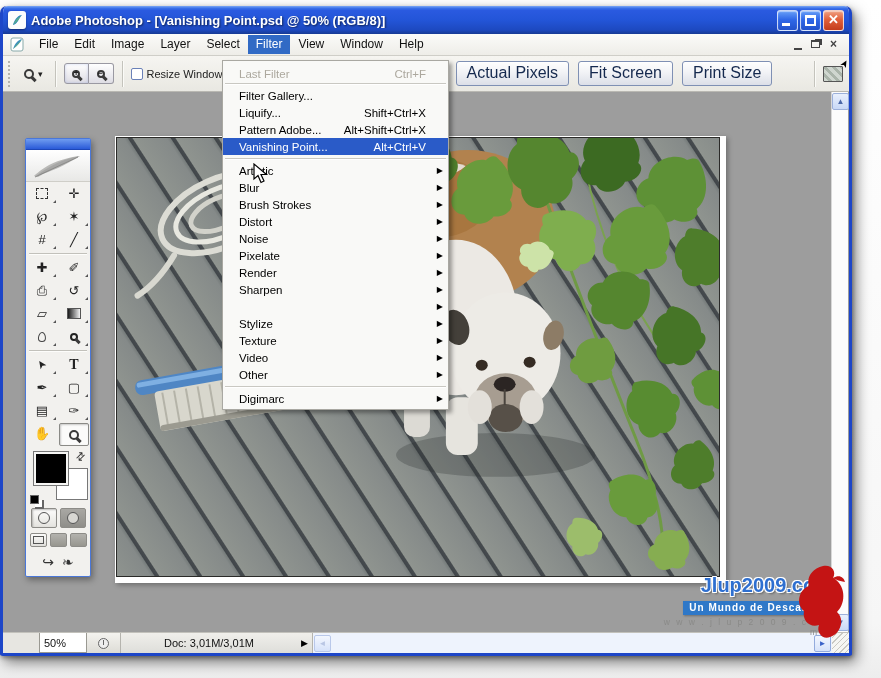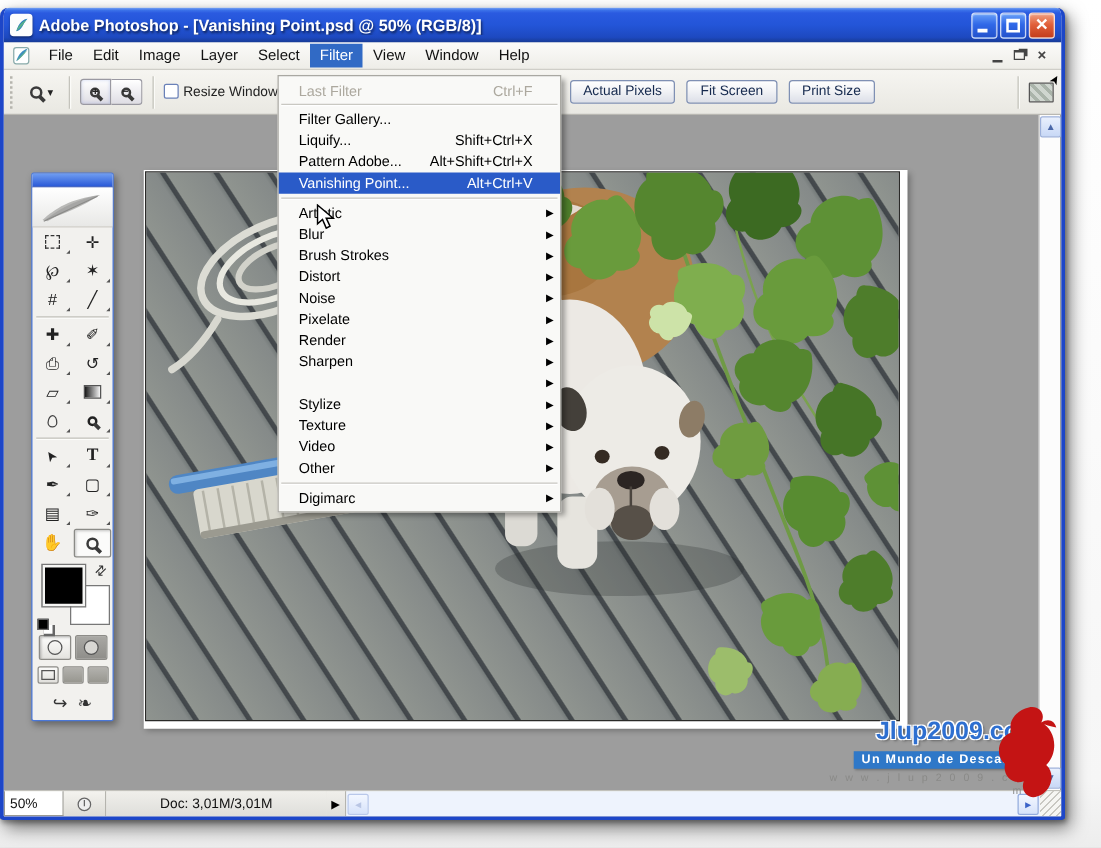--- a/index.html
+++ b/index.html
@@ -51,21 +51,21 @@
   .ob-tool { display:flex; align-items:center; gap:4px; padding:3px 4px; }
   .caret { font-size:9px; color:#222; }
   .zoom-btn { width:25px; height:21px; border:1px solid #9a99a2; border-radius:3px 0 0 3px;
     background:linear-gradient(180deg,#ffffff,#dedde4); display:flex; align-items:center; justify-content:center; position:relative; }
   .zoom-btn.plus { box-shadow:inset 0 0 3px rgba(60,90,200,.25); }
   .zoom-btn.minus { border-radius:0 3px 3px 0; border-left:none; }
   .zoom-btn .pm { position:absolute; font-size:9px; font-weight:bold; top:4px; left:9px; color:#222; }
   .checkbox { width:12px; height:12px; border:1px solid #6a81b8; background:#fff; display:inline-block; margin-right:4px; vertical-align:-2px; border-radius:2px; }
   .ob-right { position:absolute; left:438px; top:0; bottom:0; display:flex; align-items:center; gap:9px; }
   .frag { color:#222; }
-  .xp-btn { font-size:11px; color:#15294e; padding:2px 10px 3px; border:1px solid #7f90b4; border-radius:3px;
+  .xp-btn { font-size:16px; color:#15294e; padding:2px 10px 3px; border:1px solid #7f90b4; border-radius:3px;
     background:linear-gradient(180deg,#fefefe 0%,#f2f3f6 45%,#dcdfe8 100%); box-shadow:0 1px 0 rgba(255,255,255,.8) inset; cursor:default; }
   .ob-well { position:absolute; right:6px; top:3px; bottom:3px; display:flex; align-items:center; gap:8px; }
   .well-sep { width:1px; height:26px; background:#c4c3bc; box-shadow:1px 0 0 #fbfbf8; }
   .bridge { width:20px; height:16px; border:1px solid #555; background:
       repeating-linear-gradient(45deg,#cfd6cf 0 3px,#aab4aa 3px 6px); position:relative; border-radius:1px; }
   .bridge::after { content:"➤"; position:absolute; right:-6px; top:-9px; font-size:10px; color:#000; transform:rotate(-60deg); }
 
   
   .workspace { flex:1; position:relative; background:#9d9d9d; overflow:hidden; }
 
@@ -130,21 +130,21 @@
 
   
   .vscroll { position:absolute; top:0; bottom:21px; right:1px; width:17px; background:#fcfcfc; border-left:1px solid #d8d8d8; z-index:5; }
   .sb-btn { position:absolute; left:0; width:17px; height:17px; background:linear-gradient(180deg,#e9f0fd,#c8d8f6);
      border:1px solid #9cb0da; border-radius:2px; color:#4a67a8; font-size:8px; display:flex; align-items:center; justify-content:center; }
   .sb-btn.up { top:1px; } .sb-btn.down { bottom:1px; }
 
   
   .bottombar { position:absolute; left:0; right:0; bottom:0; height:21px; display:flex; align-items:stretch;
      background:#e7e6e1; border-top:1px solid #c2c1bb; font-size:11px; z-index:6; }
-  .zoom-field { width:48px; background:#fff; border:1px solid #9a9992; border-top:none; display:flex; align-items:center; padding:0 4px; color:#111; }
+  .zoom-field { width:48px; background:#fff; border:1px solid #9a9992; border-top:none; display:flex; align-items:center; padding:0 4px; color:#111;margin-left:36px; }
   .st-btn { width:34px; display:flex; align-items:center; justify-content:center; background:linear-gradient(180deg,#f4f3ef,#dddcd6); border-right:1px solid #b5b4ae; }
   .st-circ { width:11px; height:11px; border:1px solid #666; border-radius:50%; position:relative; background:#eee; }
   .st-circ::after { content:""; position:absolute; left:4px; top:1px; width:1px; height:5px; background:#666; }
   .doc-info { width:176px; display:flex; align-items:center; justify-content:center; color:#111;
      background:linear-gradient(180deg,#f0efeb,#dededa); }
   .st-arrow { width:16px; display:flex; align-items:center; justify-content:center; font-size:9px; color:#000;
      background:linear-gradient(180deg,#f0efeb,#dededa); border-right:1px solid #b5b4ae; }
   .hscroll { flex:1; background:#eef3fd; position:relative; display:flex; align-items:center; }
   .hs-btn { width:17px; height:17px; margin:1px; background:linear-gradient(180deg,#f3f7ff,#d6e2fa); border:1px solid #b9c8ea;
      border-radius:2px; color:#b9c6e4; font-size:8px; display:flex; align-items:center; justify-content:center; }

